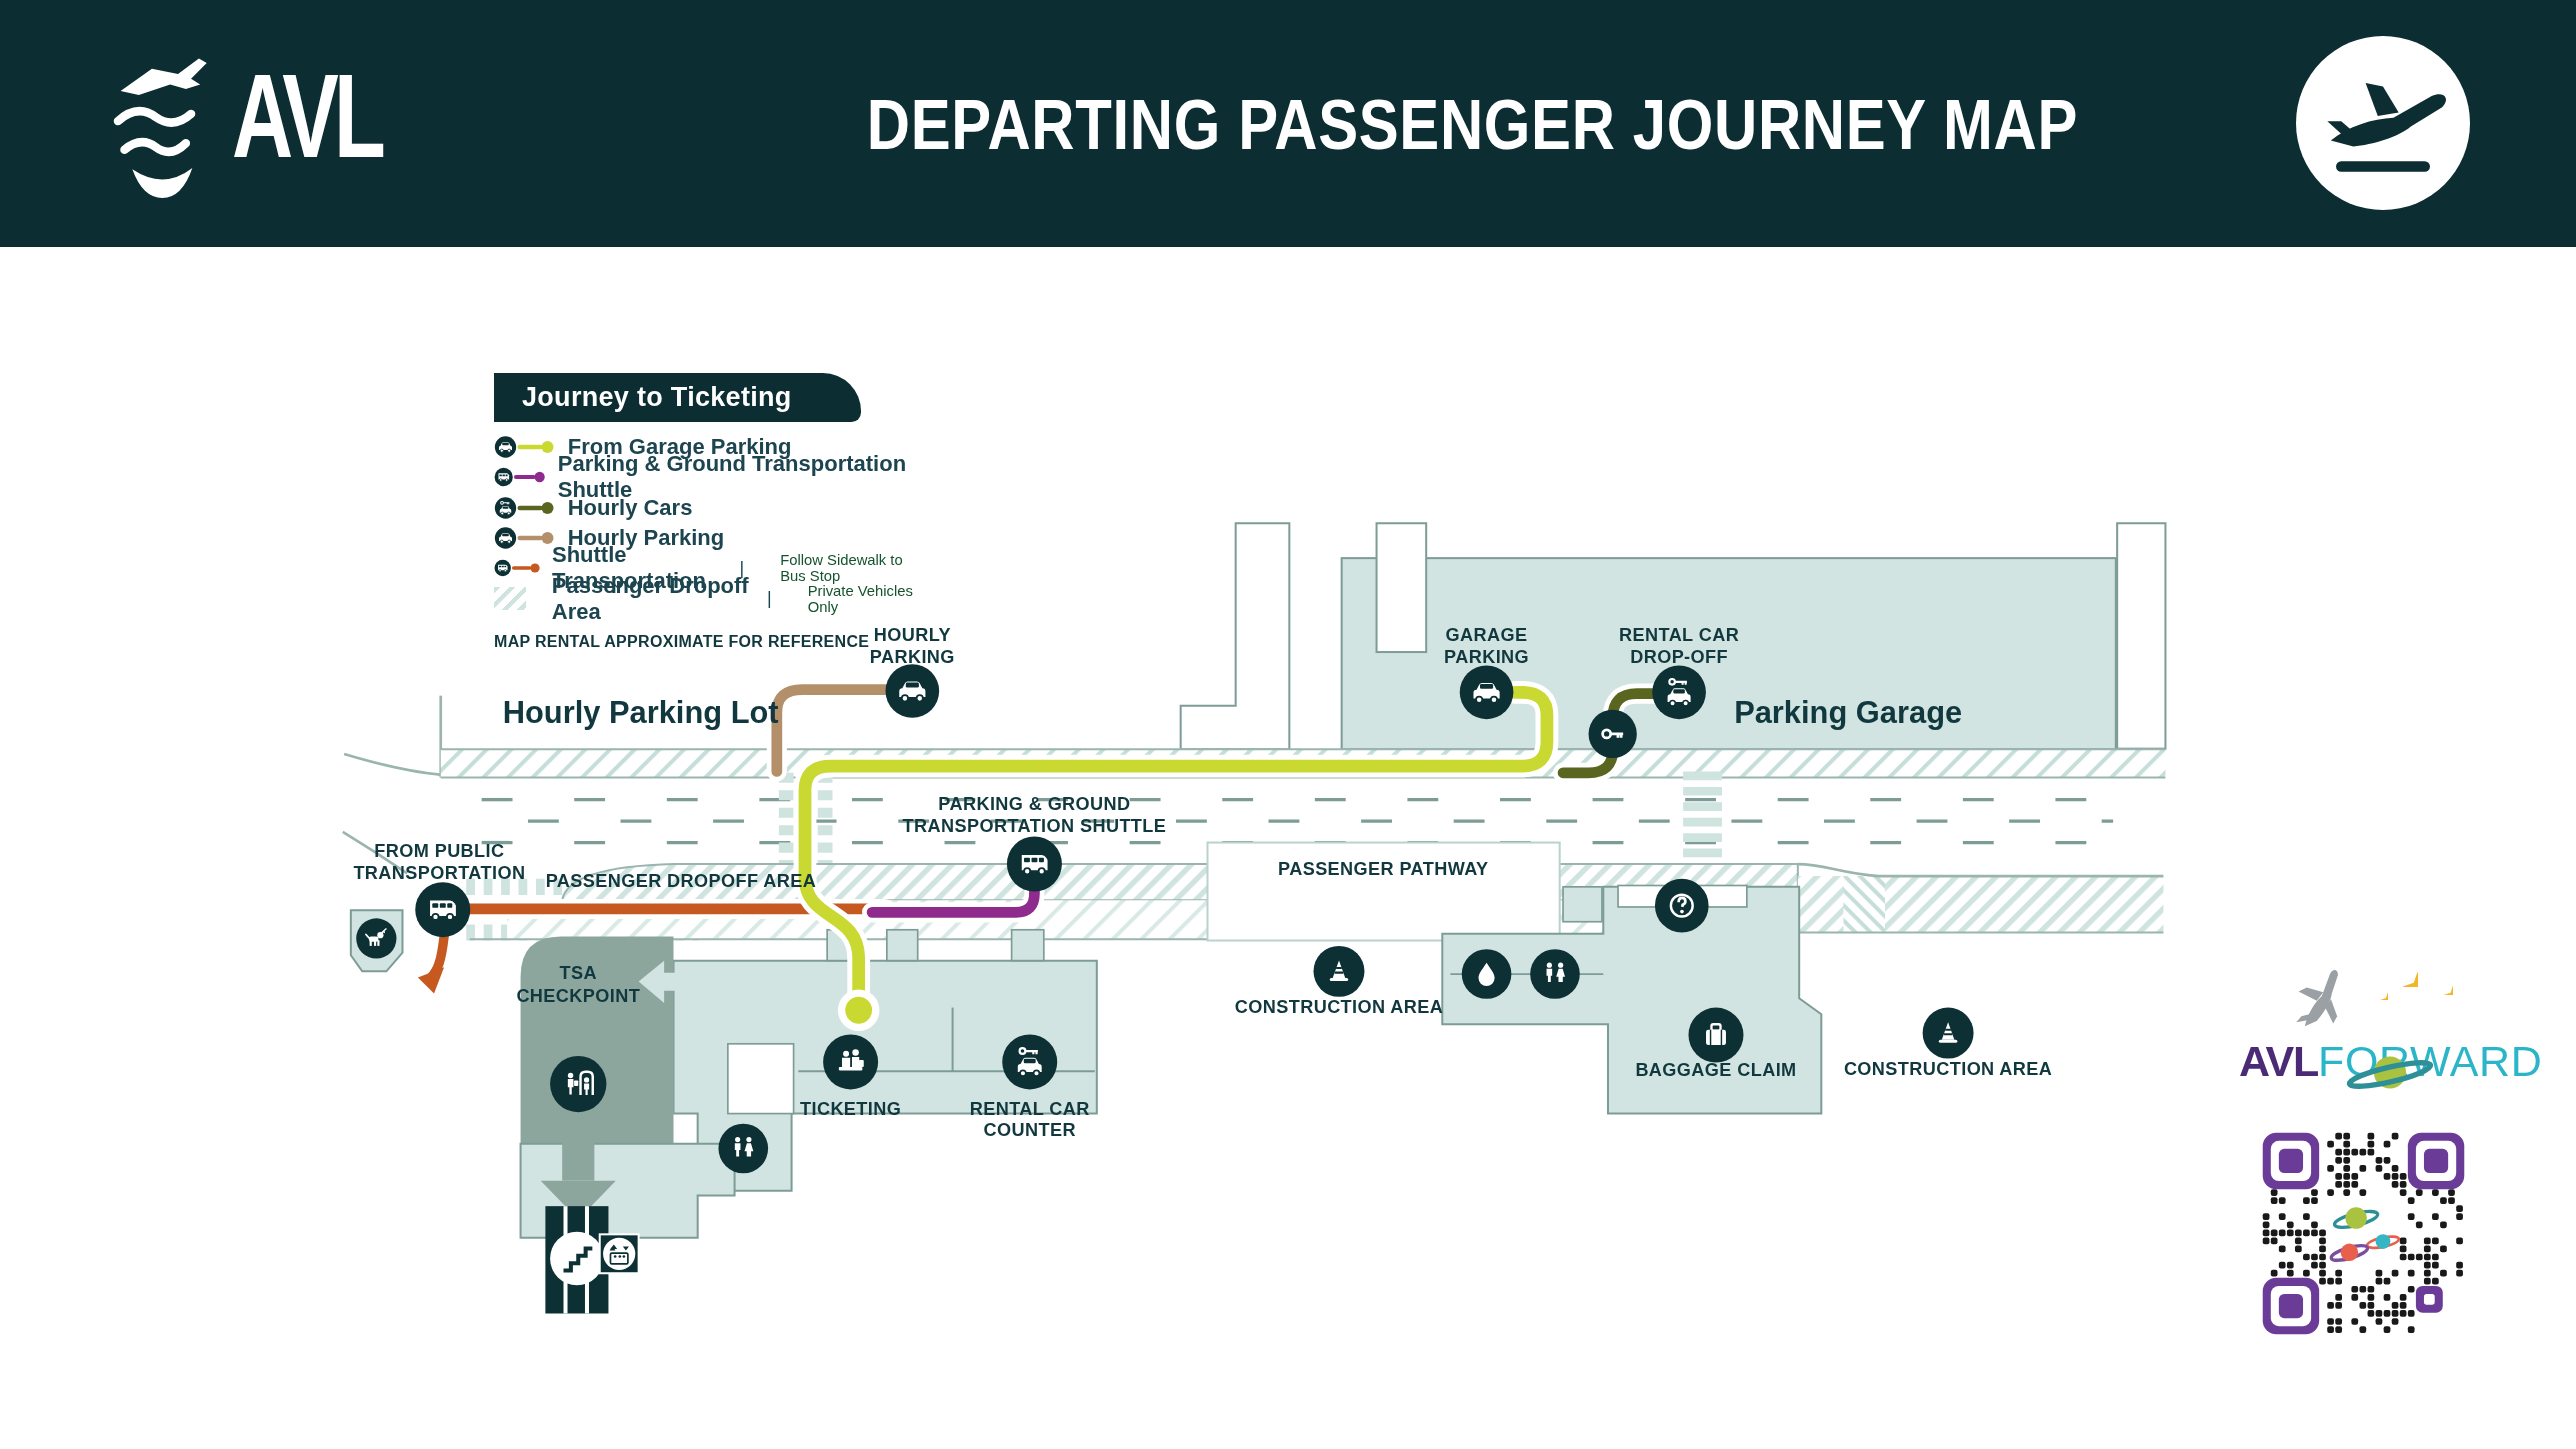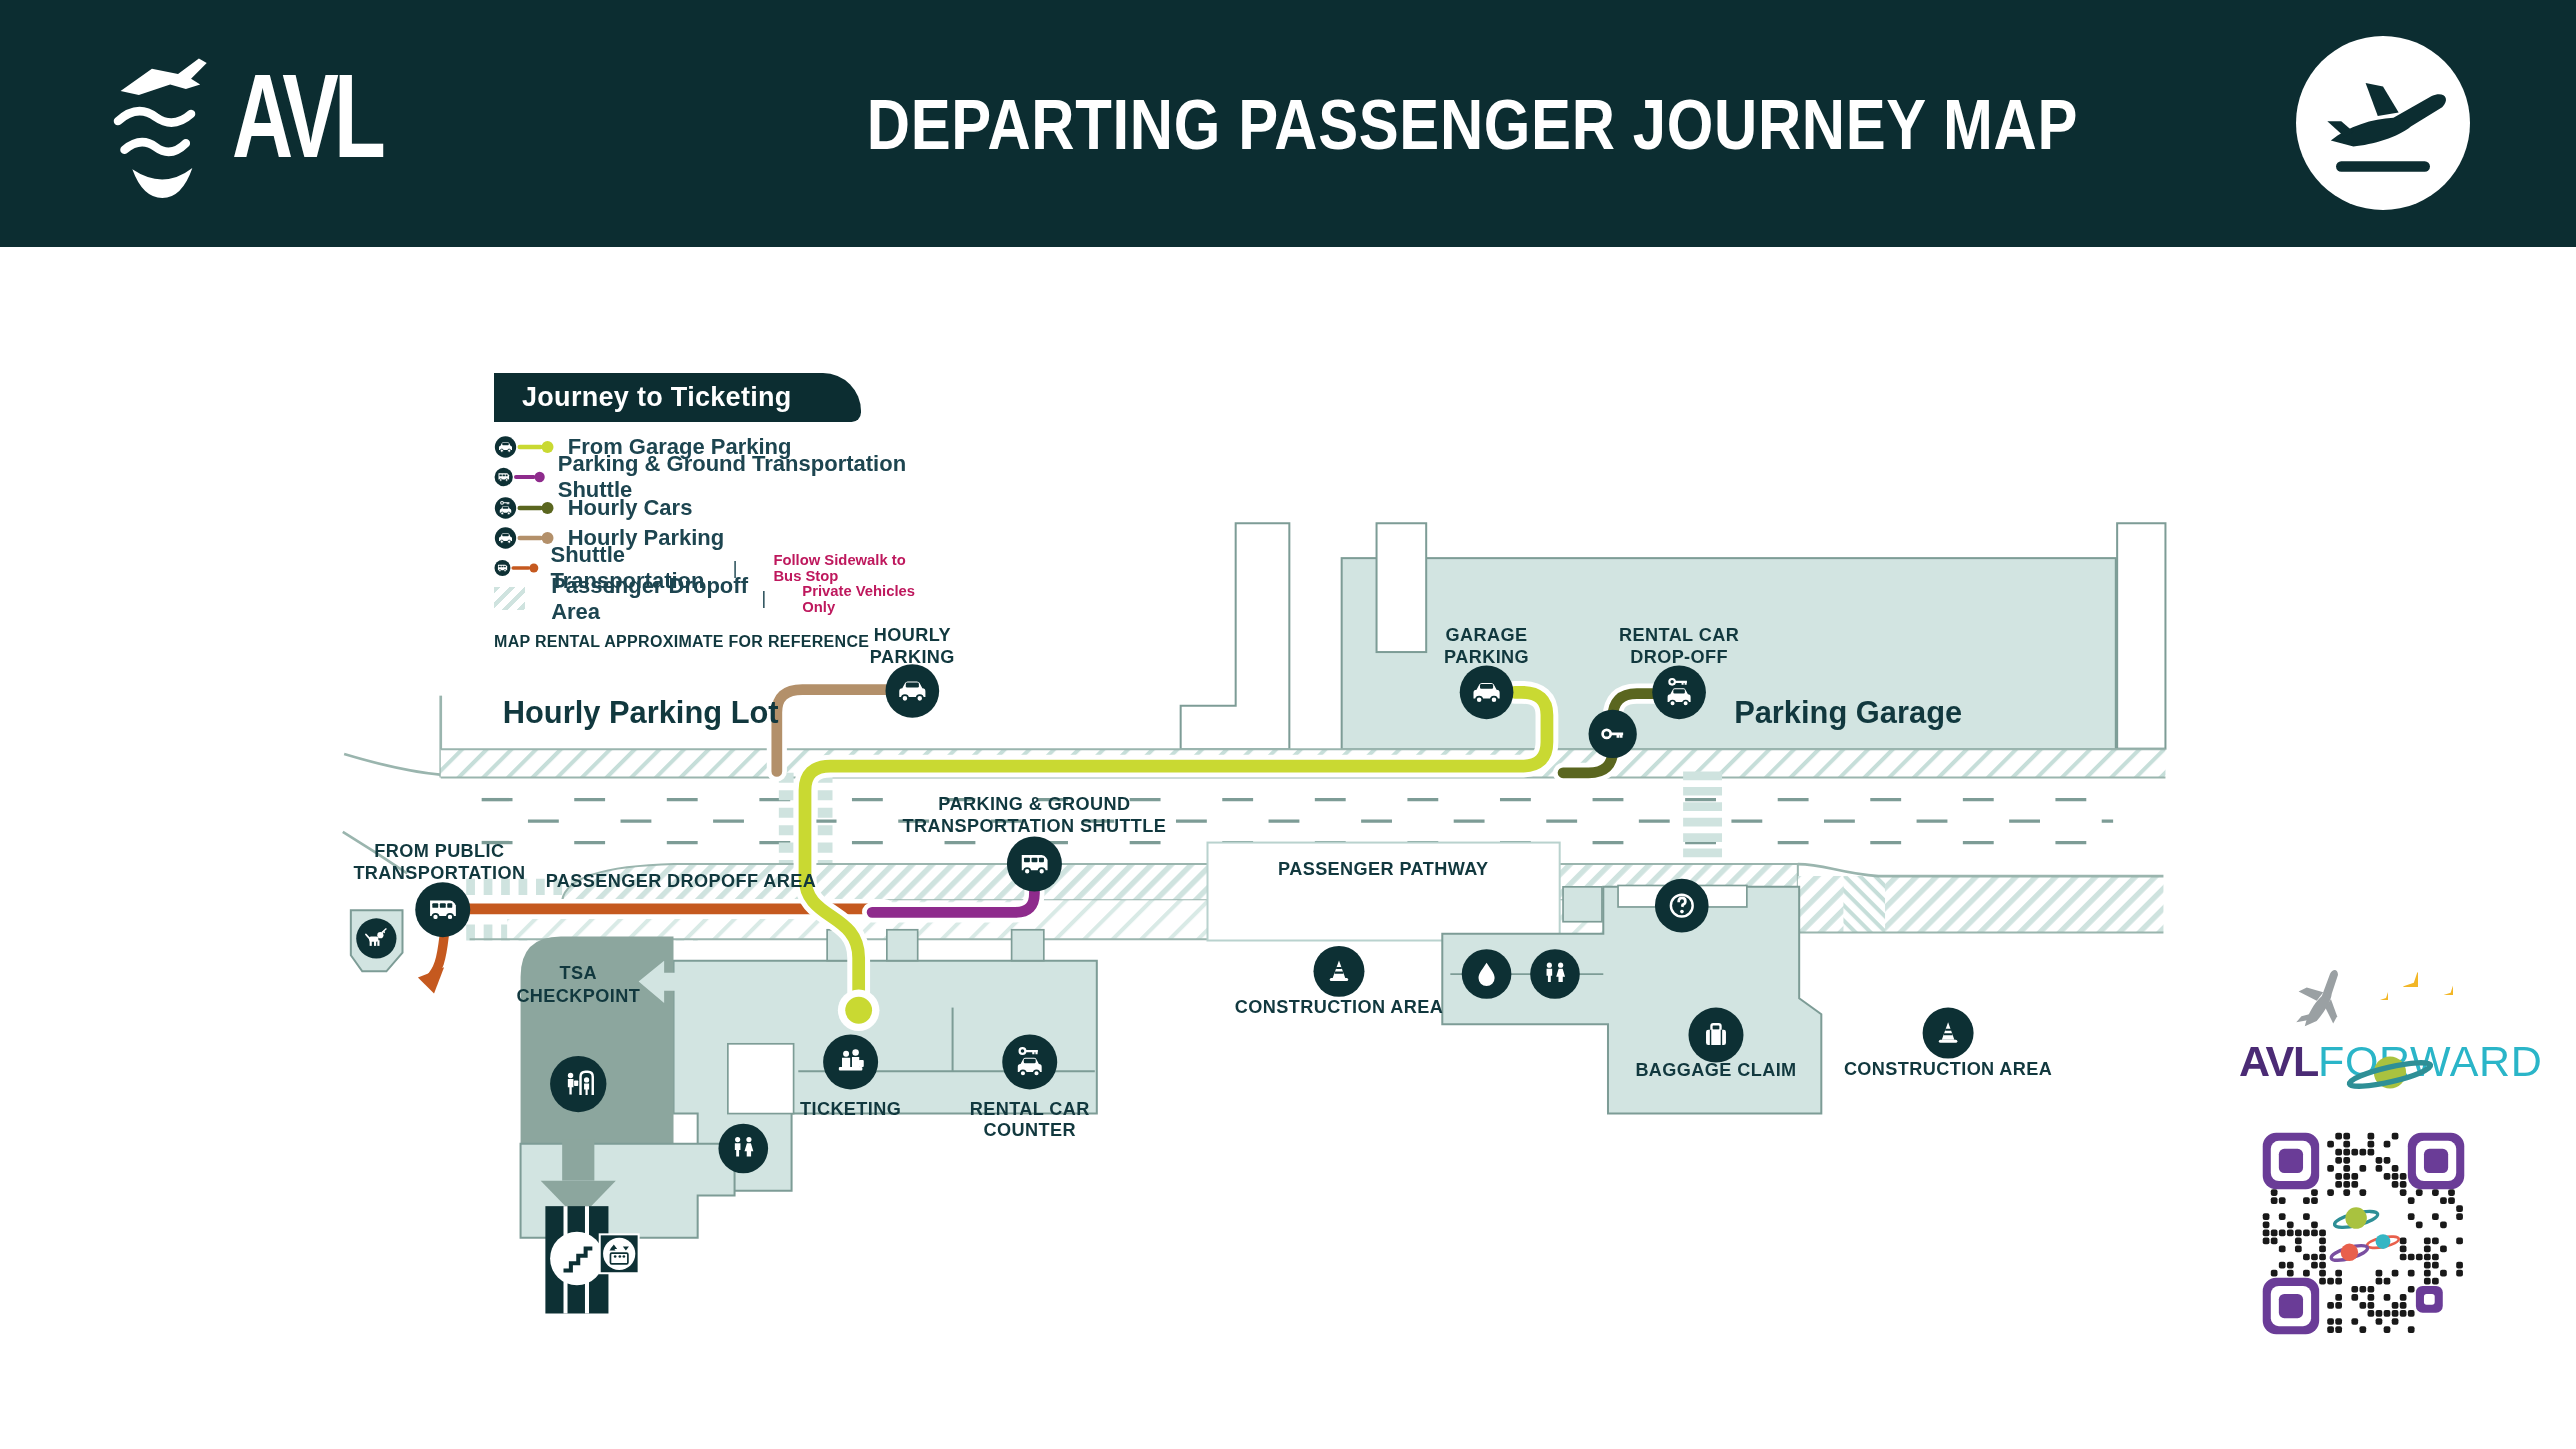--- a/index.html
+++ b/index.html
@@ -19,21 +19,21 @@
 
   
   .legend{position:absolute;left:494px;top:373px;width:429px;z-index:4;}
   .legend-bar{width:339px;height:49px;background:#0c2d31;border-radius:0 38px 9.4px 0;
               display:flex;align-items:center;padding-left:28px;}
   .legend-bar span{color:#fff;font-size:27px;font-weight:700;letter-spacing:0.3px;}
   .lrows{margin-top:13.4px;display:grid;row-gap:7.4px;}
   .lrow{display:flex;align-items:center;gap:6.7px;height:23px;}
   .ll{font-size:22px;font-weight:600;color:#1d4550;}
   .lsep{font-size:18px;font-weight:400;color:#1d4550;margin:0 1.3px;}
-  .lsub{font-size:14.8px;font-weight:700;color:#be185d;margin-left:28px;}
+  .lsub{font-size:14.8px;font-weight:400;color:#14532d;margin-left:28px;}
   .lhatch{width:39px;height:23px;margin-right:19px;
           background:repeating-linear-gradient(135deg,#cfe3df 0 4.7px,#ffffff 4.7px 10.7px);}
   .lnote{margin-top:23px;font-size:16px;font-weight:600;letter-spacing:0.3px;color:#11383e;}
 
   
   #map{position:absolute;left:0;top:0;z-index:1;}
   #map text{font-family:"Liberation Sans",sans-serif;fill:#11383e;}
   .cap{font-size:27px;font-weight:700;letter-spacing:.6px;text-anchor:middle;}
   .big{font-size:46px;font-weight:700;text-anchor:middle;}
 

